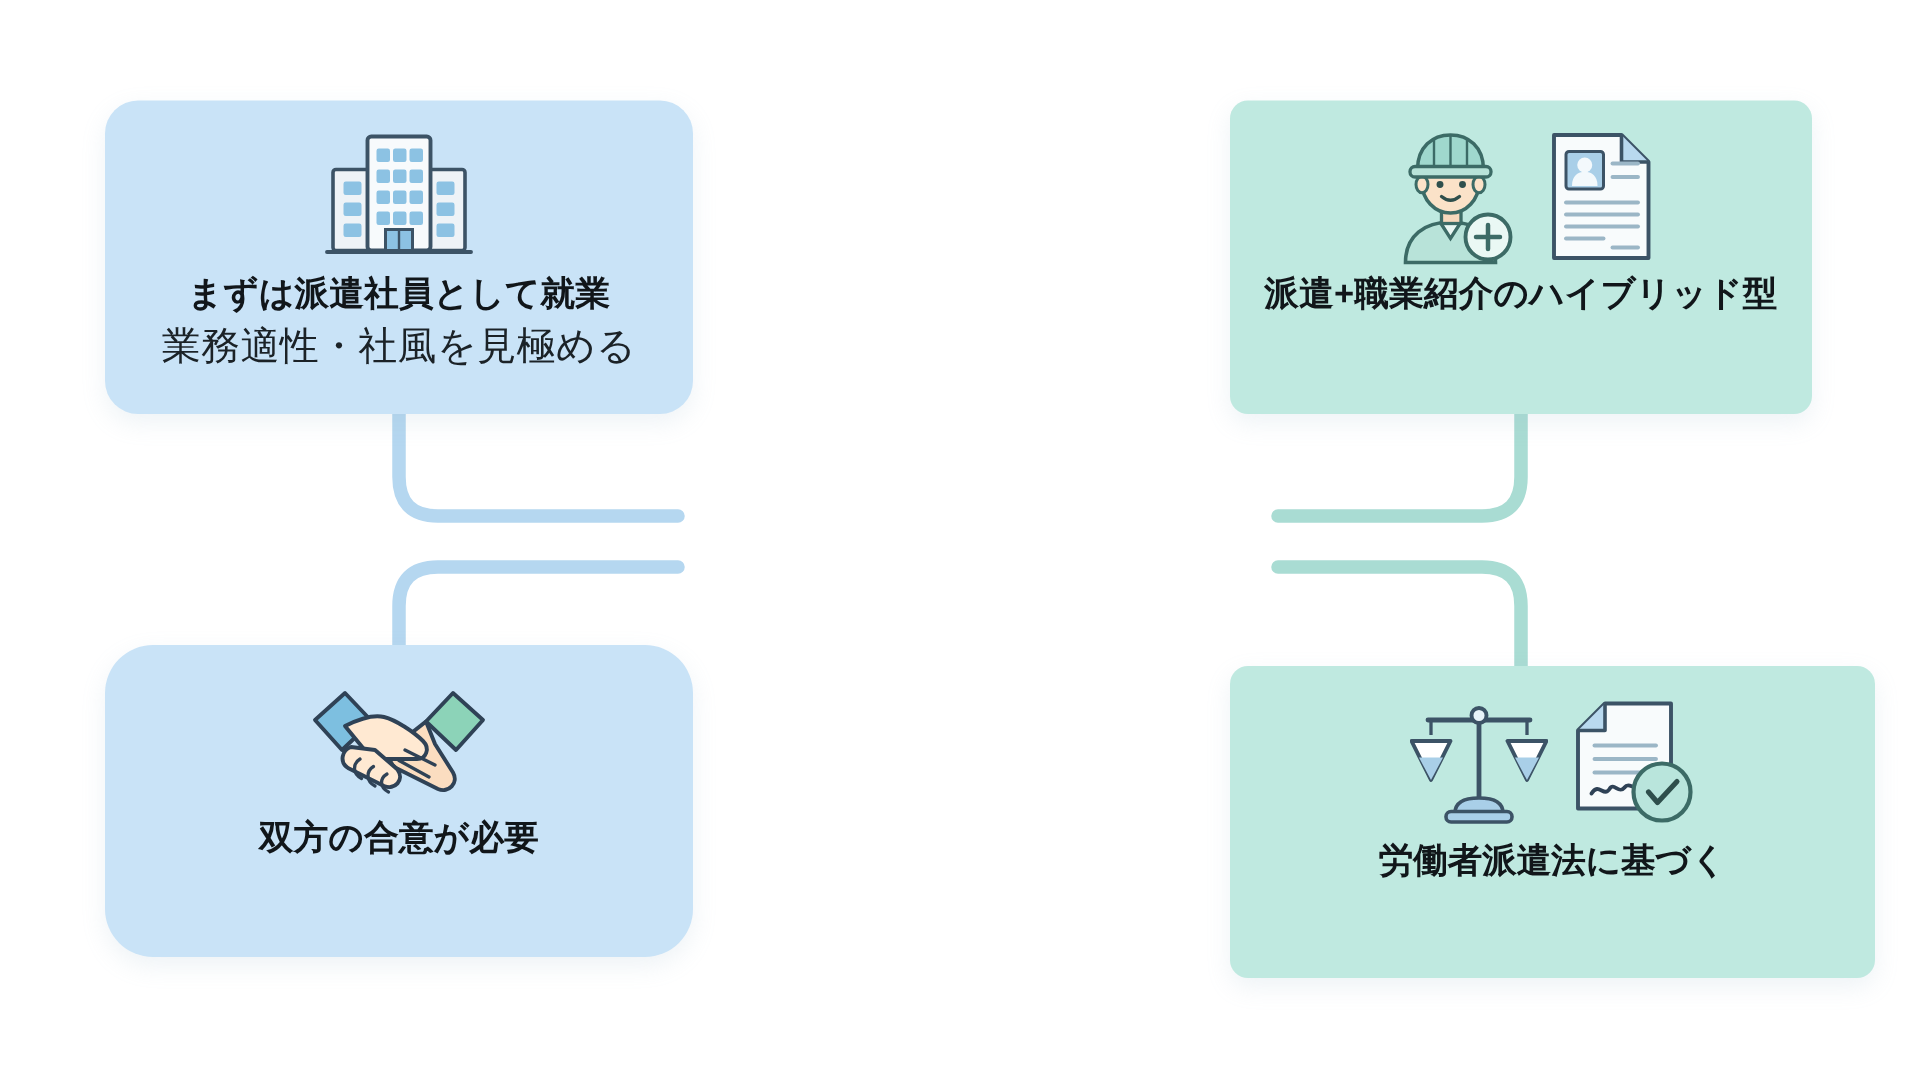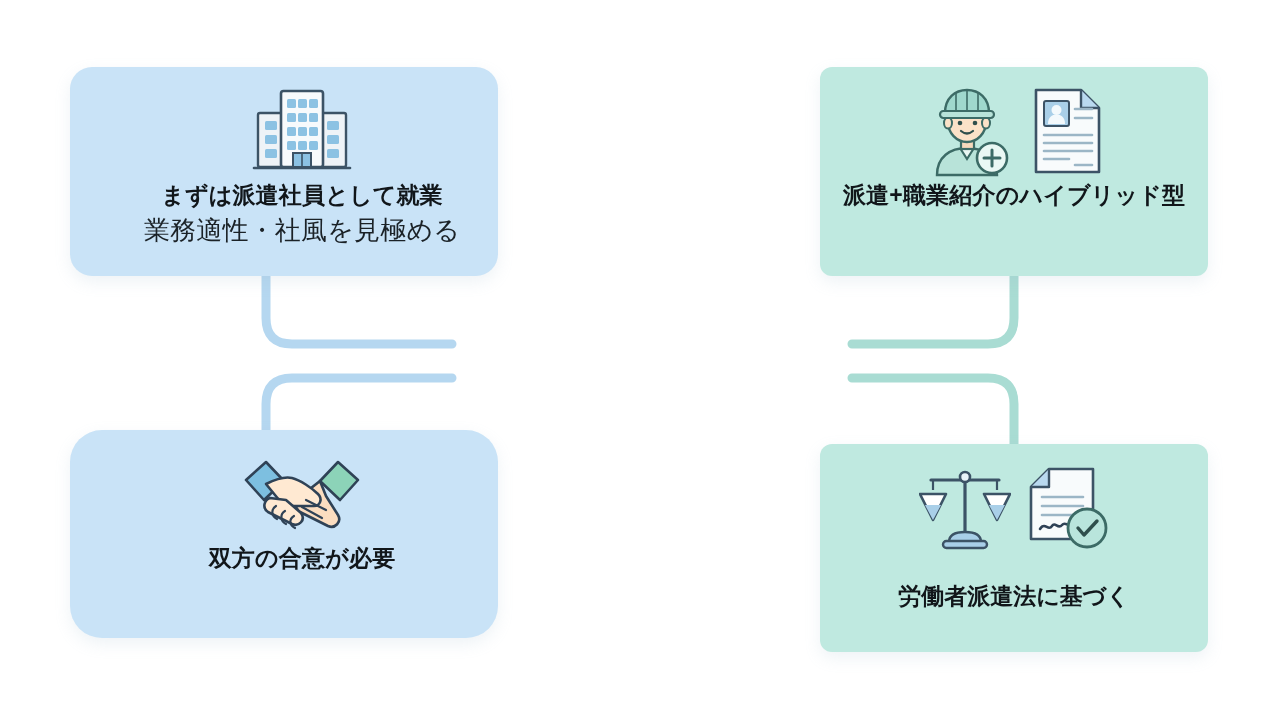--- a/index.html
+++ b/index.html
@@ -79,27 +79,27 @@
   
   .card {
     position: absolute;
     border-radius: 22px;
     display: flex;
     flex-direction: column;
     align-items: center;
     justify-content: flex-start;
     box-shadow: 0 6px 16px rgba(150,180,200,0.16);
   }
-  .card-blue  { background: #c9e3f7; padding-left: 36px; }
+  .card-blue  { background: #c9e3f7; }
   .card-mint  { background: #bfe9e0; border-radius: 12px; }
 
   .card-tl { left: 70px;  top: 67px;  width: 392px; height: 209px; }
   .card-tr { left: 820px; top: 67px;  width: 388px; height: 209px; }
   .card-bl { left: 70px;  top: 430px; width: 392px; height: 208px; border-radius: 32px; }
-  .card-br { left: 820px; top: 444px; width: 388px; height: 208px; gap: 23px; }
+  .card-br { left: 820px; top: 444px; width: 430px; height: 208px; }
 
   .card-icons {
     height: 100px;
     display: flex;
     align-items: center;
     justify-content: center;
     gap: 14px;
     margin-top: 14px;
   }
   .card-title {

